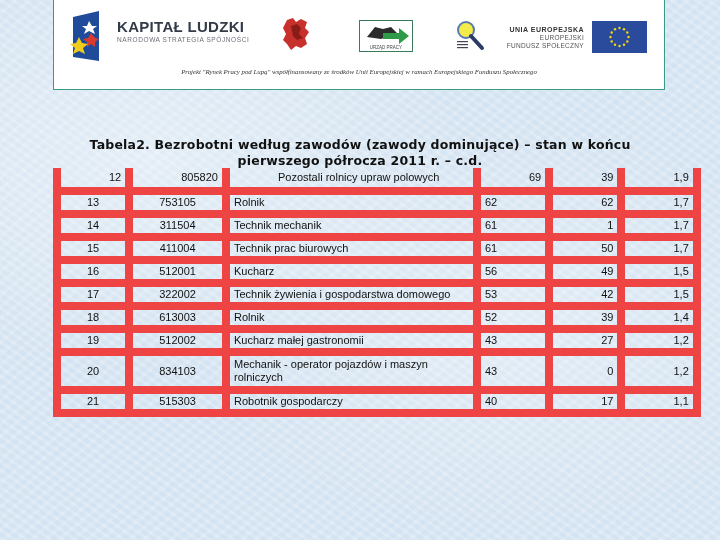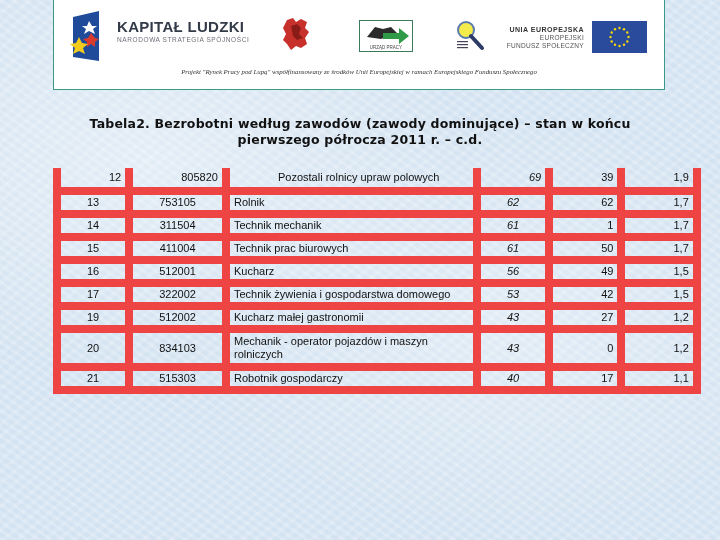--- a/index.html
+++ b/index.html
@@ -32,40 +32,40 @@
   .ue-text { position:absolute; left:450px; top:26px; text-align:right; width:112px; }
   .ue-title { font-size:7px; font-weight:bold; color:#333; letter-spacing:0.5px; line-height:9px; }
   .ue-sub { font-size:6.5px; color:#555; line-height:8px; letter-spacing:0.3px; }
   .eu-flag { position:absolute; left:538px; top:22px; width:55px; height:32px; background:#2a4b9b; }
   .project-line {
     position:absolute; left:0; right:0; top:69px; text-align:center;
     font-family:"Liberation Serif", serif; font-style:italic; font-size:6.8px; color:#333;
   }
   
   .title {
-    position:absolute; left:80px; top:116px; width:560px; text-align:center;
+    position:absolute; left:80px; top:137px; width:560px; text-align:center;
     font-family:"DejaVu Sans", sans-serif; font-weight:bold; font-size:12.5px;
     line-height:16px; color:#111; letter-spacing:0.2px;
   }
   
   table.data {
     position:absolute; left:53px; top:168px;
     border-collapse:collapse; font-family:"Liberation Sans", sans-serif;
     font-size:11px; color:#111;
   }
   table.data td {
     border:8px solid #ef4444; padding:0 4px; height:23px; box-sizing:border-box;
     vertical-align:middle; line-height:13px;
   }
   table.data tr:first-child td { border-top:none;padding-left:48px; }
   table.data tr.tall td { height:38px; }
   td.c-lp { width:29px; text-align:center; }
   td.c-code { width:94px; text-align:center; }
   td.c-name { width:251px; text-align:left; padding-left:3px; }
-  td.c-v1 { width:60px; text-align:center;font-style:italic; }
+  td.c-v1 { width:60px; text-align:left; }
   td.c-v2 { width:62px; text-align:right; }
   td.c-v3 { width:72px; text-align:right; }
 </style>
 </head>
 <body>
 
 <div class="banner">
   <svg class="kl-logo" viewBox="0 0 34 50">
     <polygon points="4,6 30,0 30,50 4,46" fill="#1f4b9a"></polygon>
     <polygon points="20,10 23,15 28,15 24,18 26,23 20,20 15,23 17,18 13,15 18,15" fill="#ffffff"></polygon>
@@ -168,20 +168,28 @@
       </tr>
       <tr>
         <td class="c-lp">17</td>
         <td class="c-code">322002</td>
         <td class="c-name">Technik żywienia i gospodarstwa domowego</td>
         <td class="c-v1">53</td>
         <td class="c-v2">42</td>
         <td class="c-v3">1,5</td>
       </tr>
       <tr>
+        <td class="c-lp">18</td>
+        <td class="c-code">613003</td>
+        <td class="c-name">Rolnik</td>
+        <td class="c-v1">52</td>
+        <td class="c-v2">39</td>
+        <td class="c-v3">1,4</td>
+      </tr>
+      <tr>
         <td class="c-lp">19</td>
         <td class="c-code">512002</td>
         <td class="c-name">Kucharz małej gastronomii</td>
         <td class="c-v1">43</td>
         <td class="c-v2">27</td>
         <td class="c-v3">1,2</td>
       </tr>
       <tr class="tall">
         <td class="c-lp">20</td>
         <td class="c-code">834103</td>

